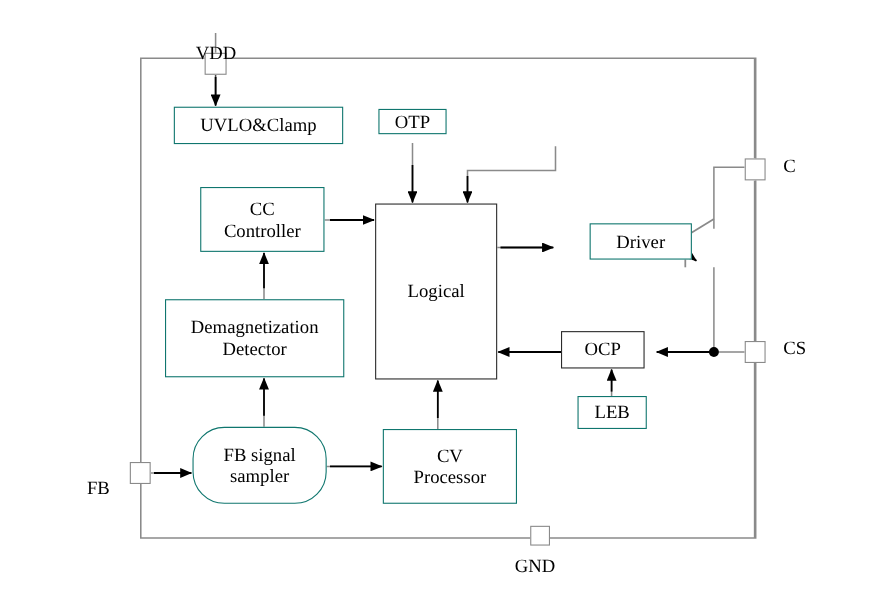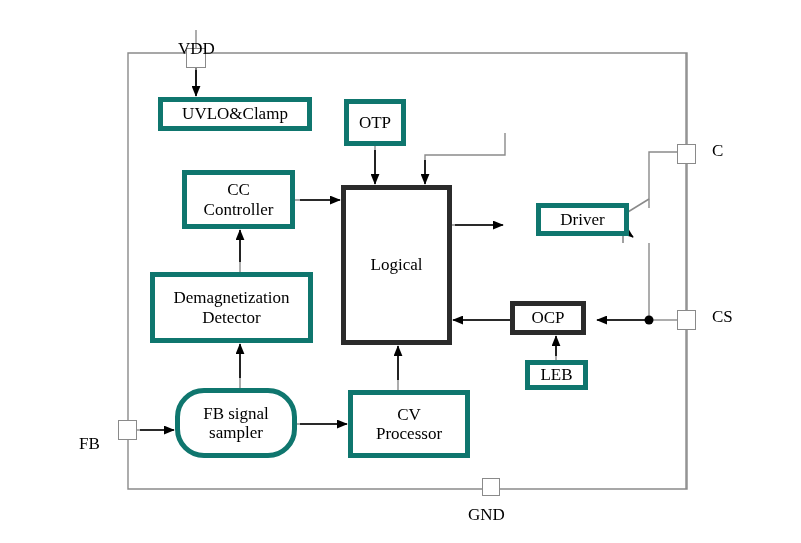--- a/index.html
+++ b/index.html
@@ -7,21 +7,21 @@
     position:relative;
     width:801px;height:543px;
     background:#ffffff;
     font-family:"Liberation Serif","DejaVu Serif",serif;
     overflow:hidden;
   }
   #stage svg{position:absolute;left:0;top:0;width:801px;height:543px;}
   .blk{
     position:absolute;
     box-sizing:border-box;
-    border:5px solid #0f766e;
+    border:1px solid #0f766e;
     background:#ffffff;
     display:flex;
     align-items:center;
     justify-content:center;
     text-align:center;
     line-height:1.12;
     color:#000000;
     font-size:17px;
     white-space:pre-line;
   }
@@ -113,21 +113,21 @@
 
     <g stroke="#8a8a8a" stroke-width="1.6" fill="none">
       <line x1="623" y1="208" x2="623" y2="243"></line>
       <line x1="623" y1="215" x2="649" y2="199"></line>
     </g>
 
     <circle cx="649" cy="320" r="4.5" fill="#000000"></circle>
   </svg>
 
   <div class="blk" style="left:158px;top:97px;width:154px;height:34px;"><span>UVLO&amp;Clamp</span></div>
-  <div class="blk" style="left:344px;top:99px;width:62px;height:47px;"><span>OTP</span></div>
+  <div class="blk" style="left:344px;top:99px;width:62px;height:23px;"><span>OTP</span></div>
   <div class="blk" style="left:182px;top:170px;width:113px;height:59px;"><span>CC
 Controller</span></div>
   <div class="blk" style="left:150px;top:272px;width:163px;height:71px;"><span>Demagnetization
 Detector</span></div>
   <div class="blk" style="left:341px;top:185px;width:111px;height:160px;border-color:#2b2b2b;"><span>Logical</span></div>
   <div class="blk" style="left:504px;top:203px;width:93px;height:33px;margin-left:32px;"><span>Driver</span></div>
   <div class="blk" style="left:510px;top:301px;width:76px;height:34px;border-color:#2b2b2b;"><span>OCP</span></div>
   <div class="blk" style="left:525px;top:360px;width:63px;height:30px;"><span>LEB</span></div>
   <div class="blk" style="left:175px;top:388px;width:122px;height:70px;border-radius:29px;"><span>FB signal
 sampler</span></div>

